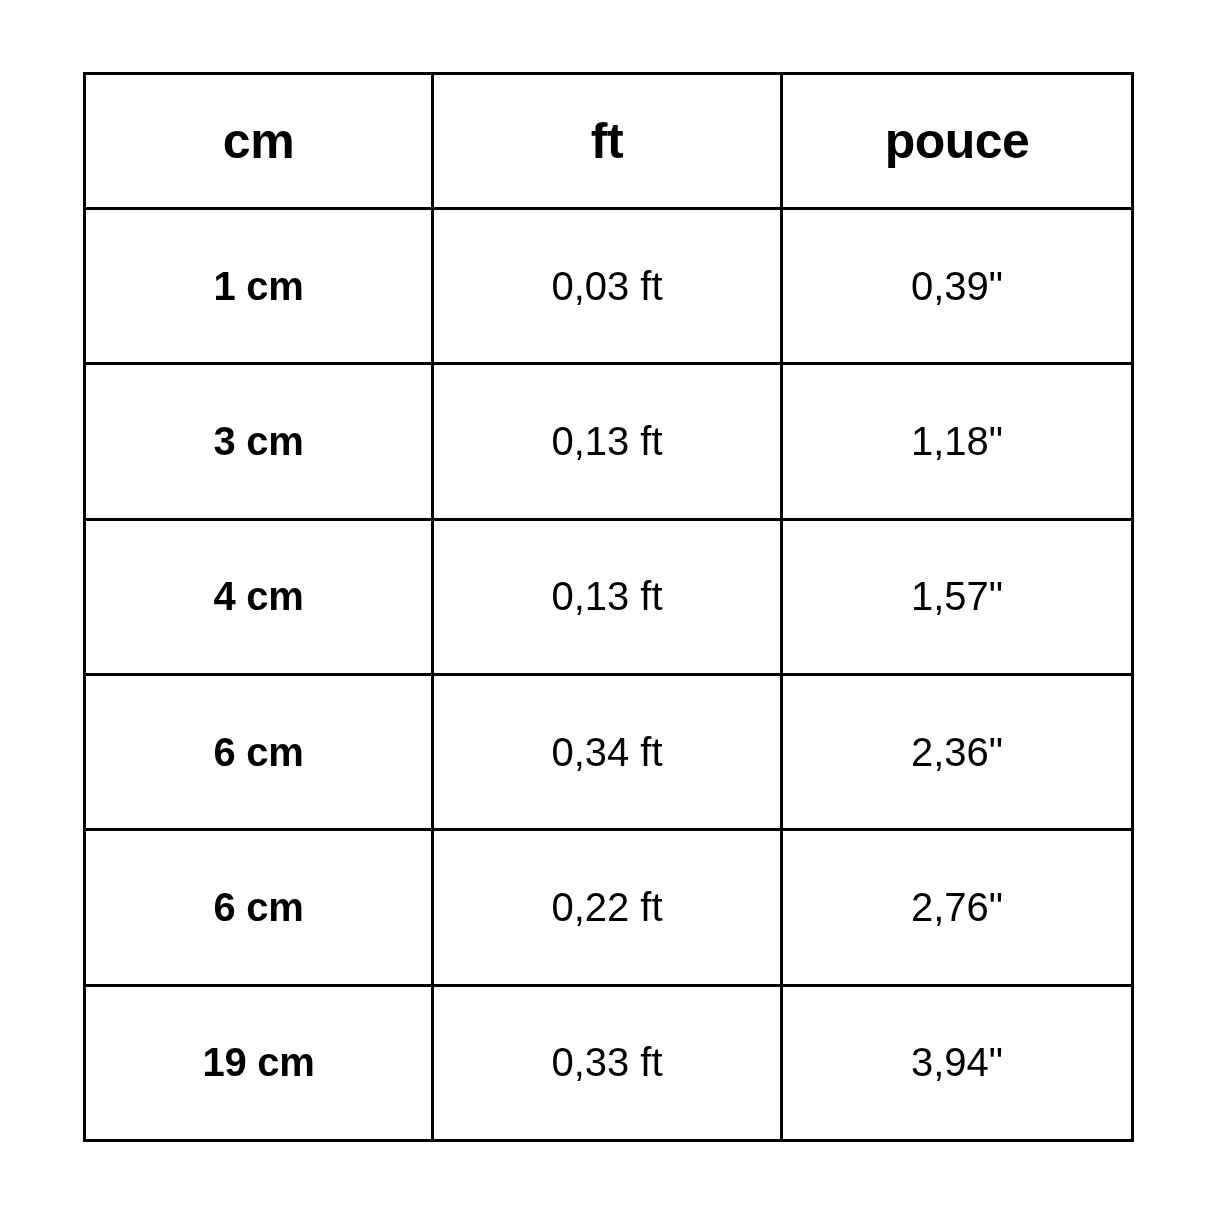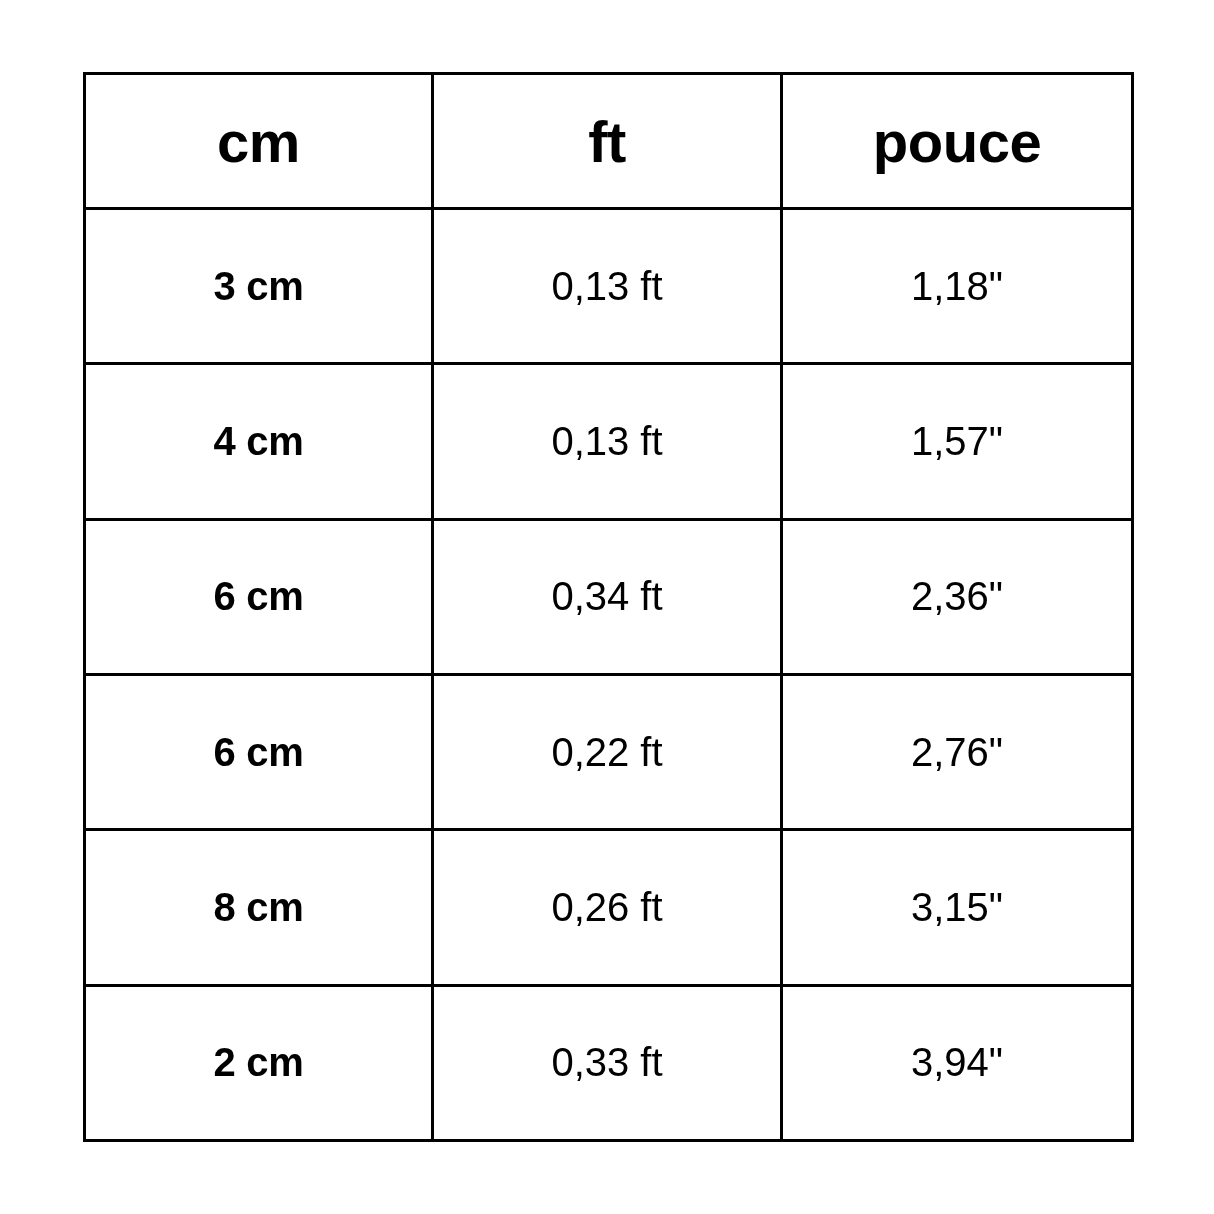--- a/index.html
+++ b/index.html
@@ -41,21 +41,21 @@
 
   table.conv th,
   table.conv td {
     border: 3px solid #000000;
     text-align: center;
     vertical-align: middle;
     padding: 0;
   }
   table.conv thead th {
     height: 132px;
-    font-size: 58px;
+    font-size: 50px;
     font-weight: 700;
     letter-spacing: -0.5px;
   }
   table.conv tbody tr {
     height: 95px;
   }
   table.conv tbody td {
     font-size: 40px;
     font-weight: 400;
     letter-spacing: 0px;
@@ -79,45 +79,45 @@
       </colgroup>
       <thead>
         <tr>
           <th>cm</th>
           <th>ft</th>
           <th>pouce</th>
         </tr>
       </thead>
       <tbody>
         <tr>
+          <td class="cm-cell">1 cm</td>
+          <td>0,03 ft</td>
+          <td>0,39"</td>
+        </tr>
+        <tr>
           <td class="cm-cell">3 cm</td>
           <td>0,13 ft</td>
           <td>1,18"</td>
         </tr>
         <tr>
           <td class="cm-cell">4 cm</td>
           <td>0,13 ft</td>
           <td>1,57"</td>
         </tr>
         <tr>
           <td class="cm-cell">6 cm</td>
           <td>0,34 ft</td>
           <td>2,36"</td>
         </tr>
         <tr>
           <td class="cm-cell">6 cm</td>
           <td>0,22 ft</td>
           <td>2,76"</td>
         </tr>
         <tr>
-          <td class="cm-cell">8 cm</td>
-          <td>0,26 ft</td>
-          <td>3,15"</td>
-        </tr>
-        <tr>
-          <td class="cm-cell">2 cm</td>
+          <td class="cm-cell">19 cm</td>
           <td>0,33 ft</td>
           <td>3,94"</td>
         </tr>
       </tbody>
     </table>
   </div>
 </div>
 
 </body></html>

